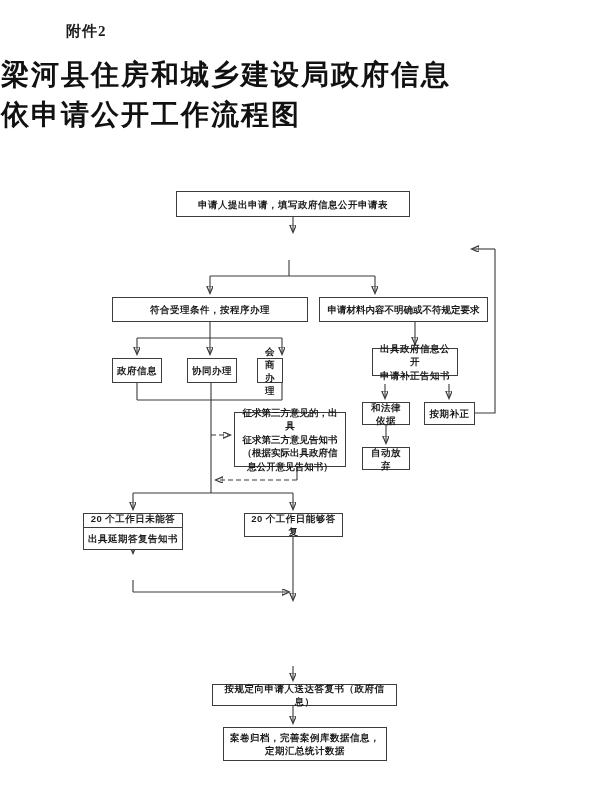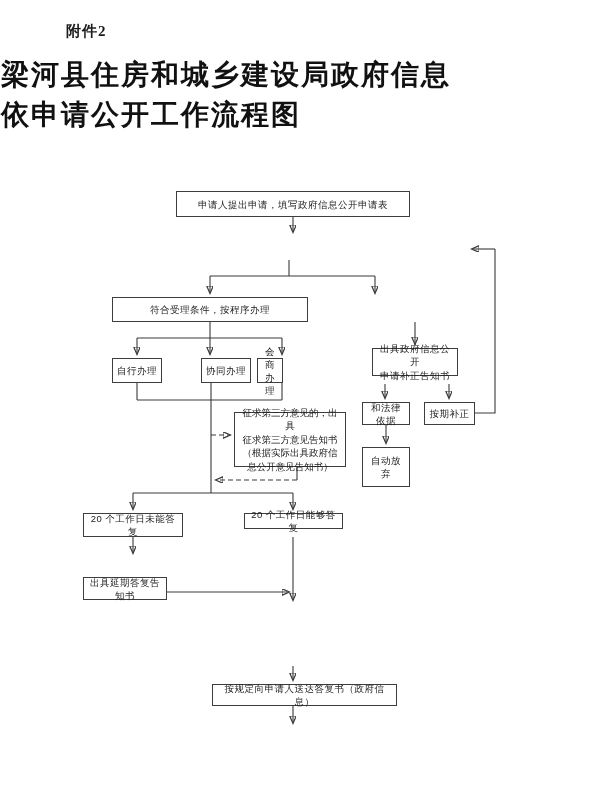--- a/index.html
+++ b/index.html
@@ -42,21 +42,21 @@
     stroke-width: 1.1;
     fill: none;
   }
   .connectors .dashed { stroke-dasharray: 5,3; }
   .node {
     position: absolute;
     box-sizing: border-box;
     border: 1px solid #3d3d3d;
     background: #ffffff;
     color: #1a1a1a;
-    font-weight: normal;
+    font-weight: bold;
     font-size: 9.5px;
     line-height: 13px;
     letter-spacing: 0.5px;
     display: flex;
     align-items: center;
     justify-content: center;
     text-align: center;
     white-space: pre-line;
     padding: 1px 4px;
   }
@@ -117,44 +117,47 @@
 
     <path d="M475,413 L495,413 L495,249"></path>
     <path d="M495,249 L472,249" marker-end="url(#ah)"></path>
   </svg>
 
   <div class="node" style="left:176px; top:191px; width:234px; height:26px;">申请人提出申请，填写政府信息公开申请表</div>
 
 
   <div class="node" style="left:112px; top:297px; width:196px; height:25px;">符合受理条件，按程序办理</div>
 
+  <div class="node tight" style="left:319px; top:297px; width:169px; height:25px;">申请材料内容不明确或不符规定要求</div>
 
-  <div class="node" style="left:112px; top:358px; width:50px; height:25px;">自行办理</div>
+  <div class="node" style="left:112px; top:358px; width:50px; height:25px;">政府信息</div>
 
-  <div class="node" style="left:201px; top:358px; width:50px; height:25px;">协同办理</div>
+  <div class="node" style="left:187px; top:358px; width:50px; height:25px;">协同办理</div>
 
   <div class="node" style="left:257px; top:358px; width:26px; height:25px;">会商办理</div>
 
   <div class="node tall" style="left:372px; top:348px; width:86px; height:28px;">出具政府信息公开
 申请补正告知书</div>
 
   <div class="node" style="left:362px; top:402px; width:48px; height:23px;">和法律依据</div>
 
   <div class="node" style="left:424px; top:402px; width:51px; height:23px;">按期补正</div>
 
-  <div class="node" style="left:362px; top:447px; width:48px; height:40px;">自动放弃</div>
+  <div class="node" style="left:362px; top:447px; width:48px; height:23px;">自动放弃</div>
 
   <div class="node tight tall" style="left:234px; top:412px; width:112px; height:55px;">征求第三方意见的，出具
 征求第三方意见告知书
 （根据实际出具政府信
 息公开意见告知书）</div>
 
   <div class="node" style="left:83px; top:513px; width:100px; height:24px;">20 个工作日未能答复</div>
 
-  <div class="node" style="left:244px; top:513px; width:99px; height:16px;">20 个工作日能够答复</div>
+  <div class="node" style="left:244px; top:513px; width:99px; height:24px;">20 个工作日能够答复</div>
 
-  <div class="node" style="left:83px; top:577px; width:84px; height:23px;">出具延期答复告知书</div>
+  <div class="node" style="left:83px; top:527px; width:100px; height:23px;">出具延期答复告知书</div>
 
 
   <div class="node" style="left:212px; top:684px; width:185px; height:22px;">按规定向申请人送达答复书（政府信息）</div>
 
+  <div class="node tall" style="left:223px; top:727px; width:164px; height:34px;">案卷归档，完善案例库数据信息，
+定期汇总统计数据</div>
 
 </div>
 
 </body></html>

